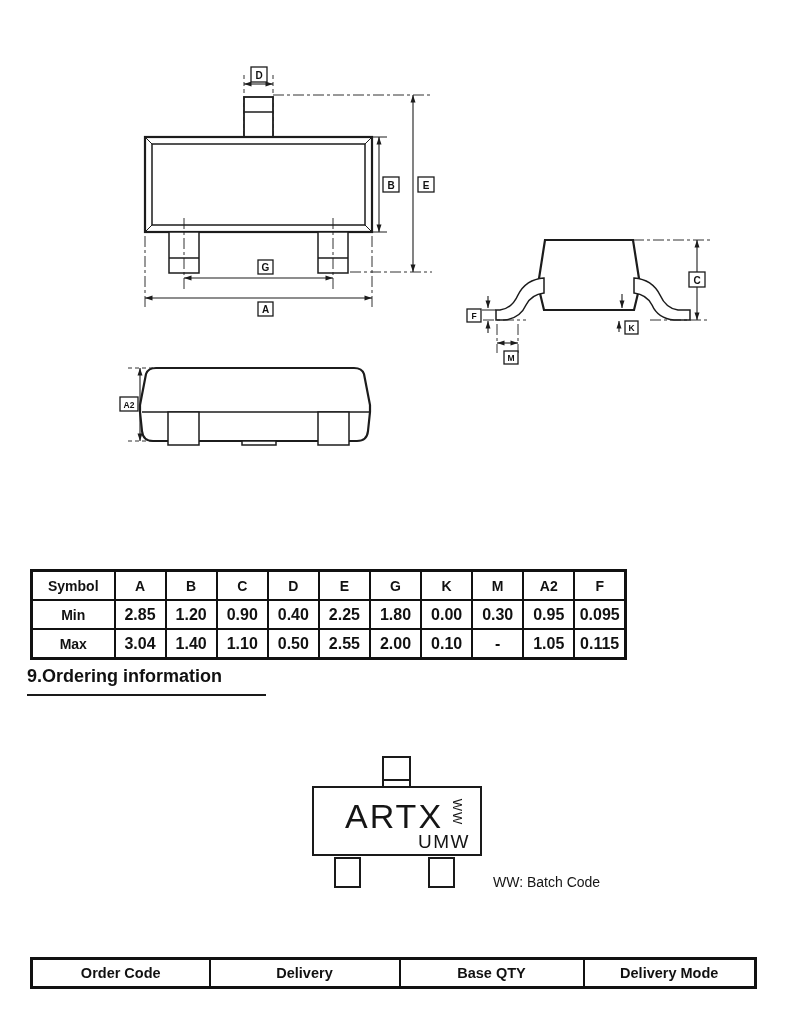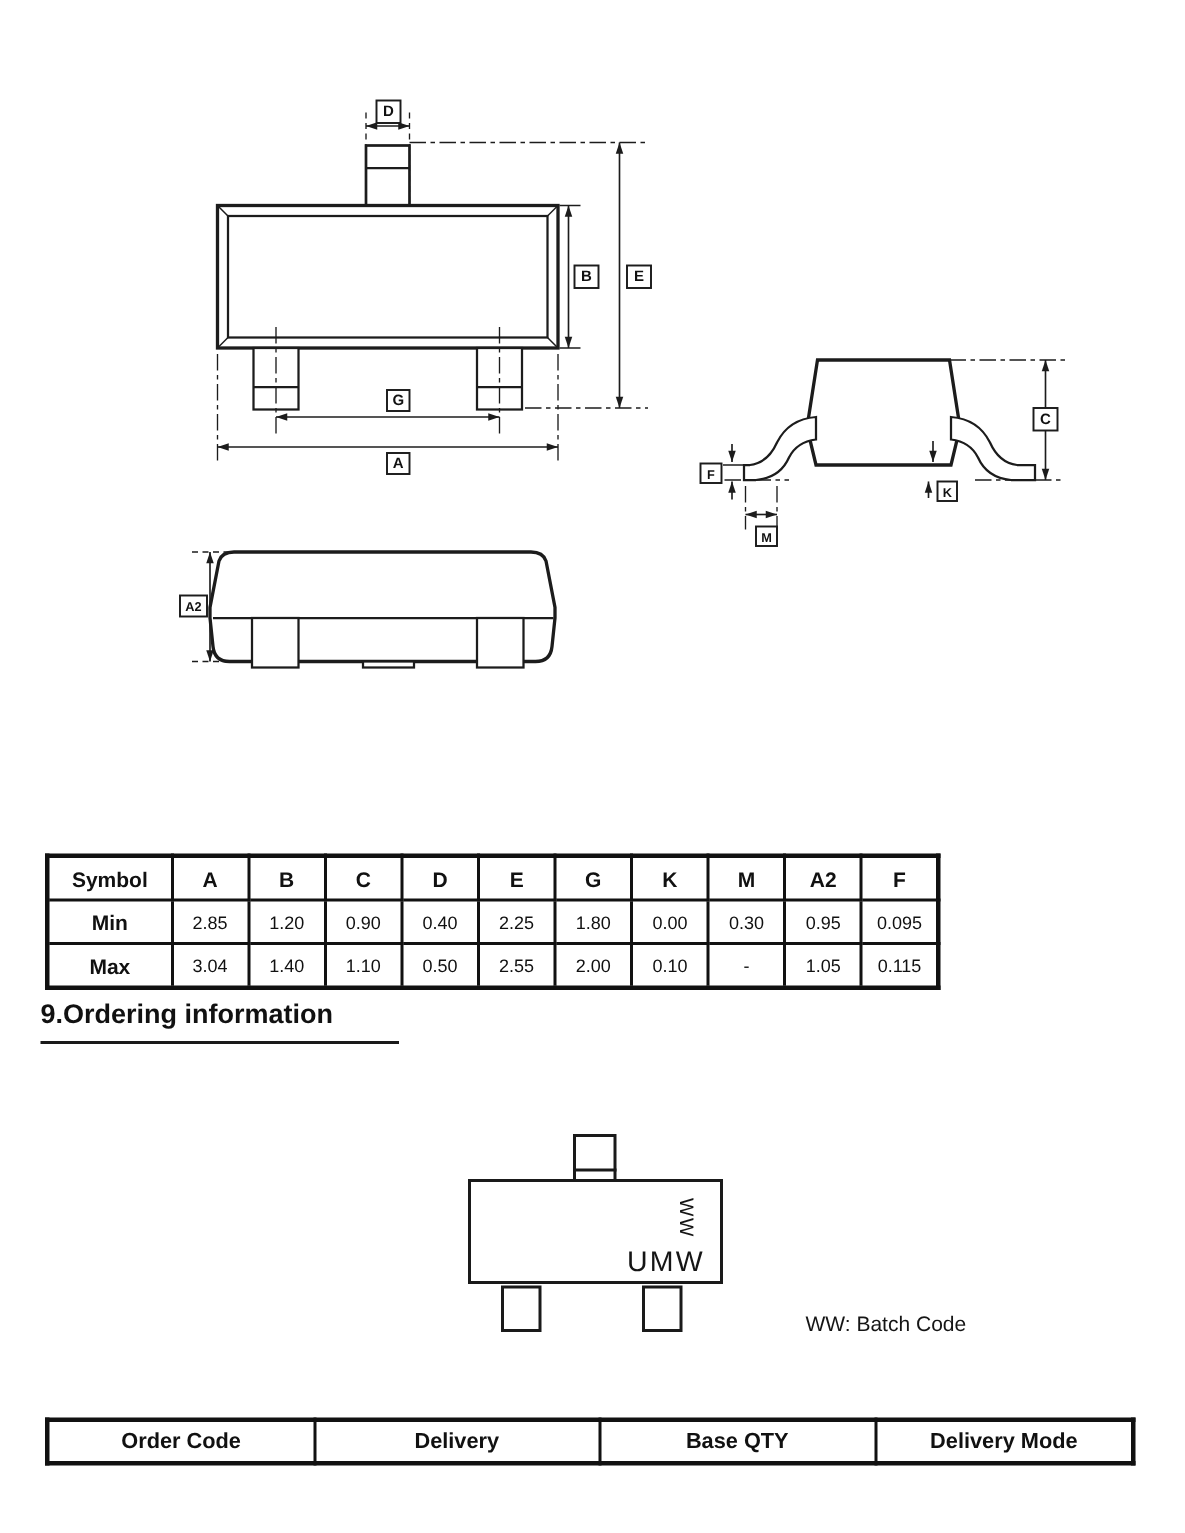--- a/index.html
+++ b/index.html
@@ -28,43 +28,43 @@
   .ordering-heading{left:27px;top:666px;font-size:18px;font-weight:bold;
                     width:239px;padding-bottom:7px;border-bottom:2.5px solid #1a1a1a;}
 
   
   table{border-collapse:collapse;table-layout:fixed;background:#fff;}
   .dim-table{left:30px;top:557px;width:597px;margin-top:12px;}
   .dim-table table{width:597px;border:3px solid #111;}
   .dim-table th,.dim-table td{border:2px solid #111;text-align:center;vertical-align:middle;
       height:27px;padding:0;font-size:14px;}
   .dim-table th{font-weight:bold;}
-  .dim-table td{font-weight:normal;font-size:12px;}
+  .dim-table td{font-weight:bold;font-size:16px;}
   .dim-table td.rowlab{font-weight:bold;font-size:14px;}
 
   
   .marking{left:312px;top:755px;width:210px;height:140px;}
   .mark-tab{position:absolute;left:70px;top:1px;width:25px;height:28px;
             border:2px solid #1a1a1a;background:#fff;}
   .mark-tab-line{position:absolute;left:-2px;right:-2px;top:21px;height:0;border-top:2px solid #1a1a1a;}
   .mark-body{position:absolute;left:0;top:31px;width:166px;height:66px;
              border:2.5px solid #1a1a1a;background:#fff;}
   .mark-device{position:absolute;left:31px;top:9px;font-size:34px;letter-spacing:2px;color:#151515;}
   .mark-batch{position:absolute;left:128px;top:8px;width:32px;height:32px;display:flex;
               align-items:center;justify-content:center;transform:rotate(90deg);
               font-size:13px;letter-spacing:1px;color:#151515;}
   .mark-logo{position:absolute;right:10px;bottom:1px;font-size:19px;letter-spacing:1.5px;color:#151515;}
   .mark-lead{position:absolute;top:102px;width:23px;height:27px;border:2px solid #1a1a1a;background:#fff;}
   .mark-lead.l1{left:22px;}
   .mark-lead.l2{left:116px;}
-  .mark-note{left:493px;top:874px;font-size:14px;color:#151515;margin-left:44px;}
+  .mark-note{left:493px;top:874px;font-size:14px;color:#151515;}
 
   
   .order-table{left:30px;top:945px;width:724px;}
-  .order-table table{width:724px;border:3px solid #111;}
+  .order-table table{width:724px;border:3px solid #111;margin-top:12px;}
   .order-table th,.order-table td{border:2px solid #111;text-align:center;vertical-align:middle;
       padding:0;}
   .order-table th{height:26px;font-size:14.5px;font-weight:bold;}
   .order-table td{height:24px;font-size:14px;font-weight:normal;}
 </style>
 </head>
 <body>
 
 <div class="page">
 
@@ -277,20 +277,21 @@
       </table>
   </div>
 
   <div class="abs ordering-heading">9.Ordering information</div>
 
   <div class="abs marking">
     <div class="mark-tab">
       <div class="mark-tab-line"></div>
     </div>
     <div class="mark-body">
+      <div class="mark-device">ARTX</div>
       <div class="mark-batch">WW</div>
       <div class="mark-logo">UMW</div>
     </div>
     <div class="mark-lead l1"></div>
     <div class="mark-lead l2"></div>
   </div>
   <div class="abs mark-note">WW: Batch Code</div>
 
   <div class="abs order-table">
     <table>

